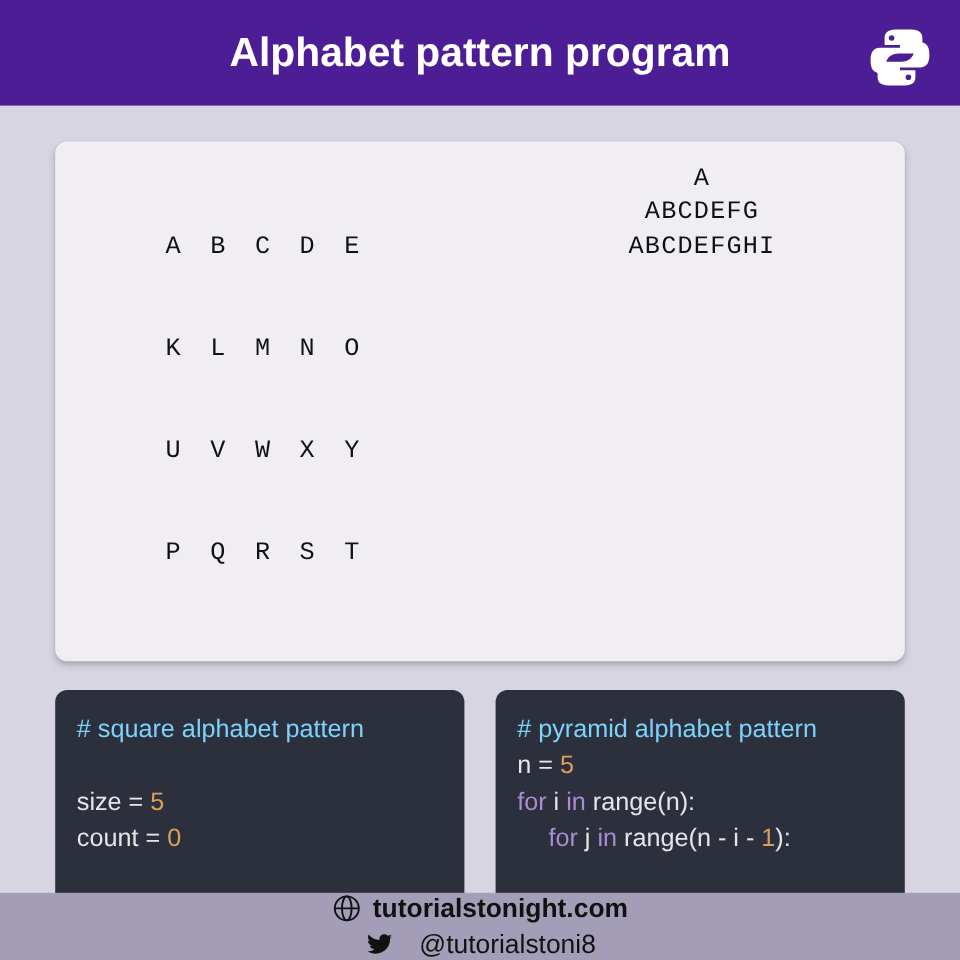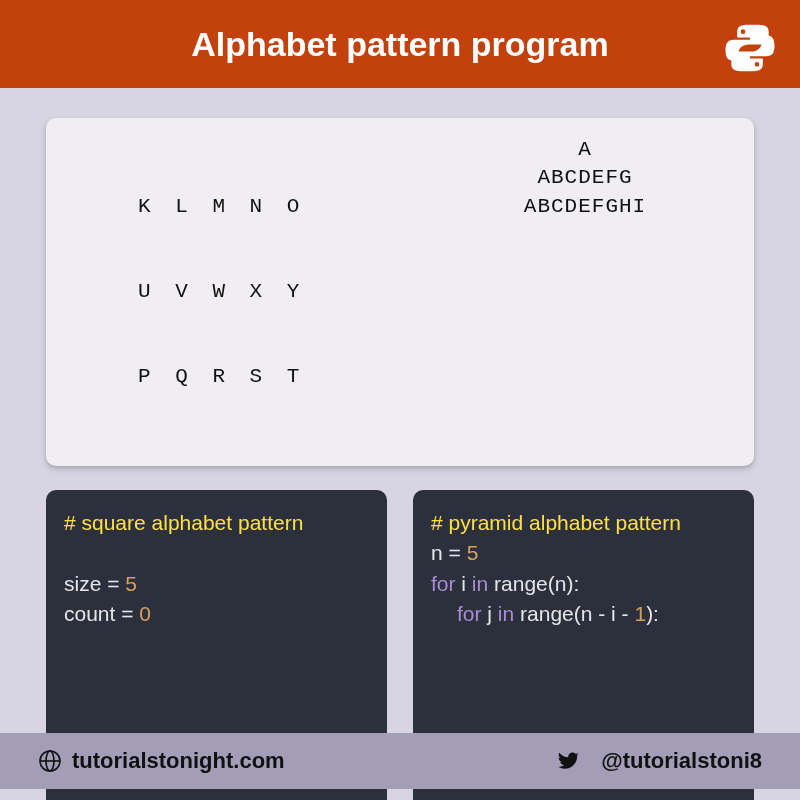--- a/index.html
+++ b/index.html
@@ -5,21 +5,21 @@
   * { margin: 0; padding: 0; box-sizing: border-box; }
   body {
     width: 800px;
     height: 800px;
     background: #d8d5e2;
     font-family: -apple-system, BlinkMacSystemFont, "Segoe UI", sans-serif;
     overflow: hidden;
     position: relative;
   }
   .header {
-    background: #c2410c;
+    background: #4c1d95;
     height: 88px;
     display: flex;
     align-items: center;
     justify-content: center;
     position: relative;
   }
   .header h1 {
     color: #fff;
     font-size: 34px;
     font-weight: 600;
@@ -65,55 +65,57 @@
     flex: 1;
     background: #2c303d;
     border-radius: 10px;
     padding: 18px 18px 22px 18px;
     font-family: -apple-system, BlinkMacSystemFont, "Segoe UI", sans-serif;
     font-size: 21px;
     line-height: 1.45;
     color: #e6e6e8;
     min-height: 390px;
   }
-  .comment { color: #fde047; }
+  .comment { color: #7dd3fc; }
   .kw { color: #a98cd1; }
   .num { color: #d9a05b; }
   .token-line { white-space: pre-wrap; }
   .indent1 { padding-left: 26px; }
   .indent2 { padding-left: 52px; }
   .footer {
     position: absolute;
-    left: 0; right: 0; bottom: 11px;
+    left: 0; right: 0; bottom: 0;
     height: 56px;
     background: #a39db8;
     display: flex;
     align-items: center;
     justify-content: space-between;
     padding: 0 38px;
     color: #111;
     font-size: 22px;
     font-weight: 600;
+    flex-direction: column;
   }
   .footer-left, .footer-right { display: flex; align-items: center; gap: 10px; }
-  .footer-right span { font-weight: 700; margin-left: 10px; }
+  .footer-right span { font-weight: 400; margin-left: 10px; }
 </style>
 </head>
 <body>
 
 <div class="header">
   <h1>Alphabet pattern program</h1>
   <svg class="py-icon" viewBox="0 0 48 48" fill="#fff">
     <path d="M23 4c-6 0-10 1-10 6v5h11v2H10c-5 0-7 3-7 9s2 9 7 9h4v-6c0-5 4-8 9-8h10c4 0 7-3 7-7V10c0-5-4-6-10-6H23zm-5 4a2 2 0 1 1 0 4 2 2 0 0 1 0-4z"></path>
     <path d="M25 44c6 0 10-1 10-6v-5H24v-2h14c5 0 7-3 7-9s-2-9-7-9h-4v6c0 5-4 8-9 8H15c-4 0-7 3-7 7v4c0 5 4 6 10 6h7zm5-4a2 2 0 1 1 0-4 2 2 0 0 1 0 4z"></path>
   </svg>
 </div>
 
 <div class="output-box">
   <div class="output-col-left">
+    <div>A B C D E</div>
     <div>K L M N O</div>
     <div>U V W X Y</div>
     <div>P Q R S T</div>
   </div>
   <div class="output-col-right">
     <div>A</div>
     <div>ABCDEFG</div>
     <div>ABCDEFGHI</div>
   </div>
 </div>

